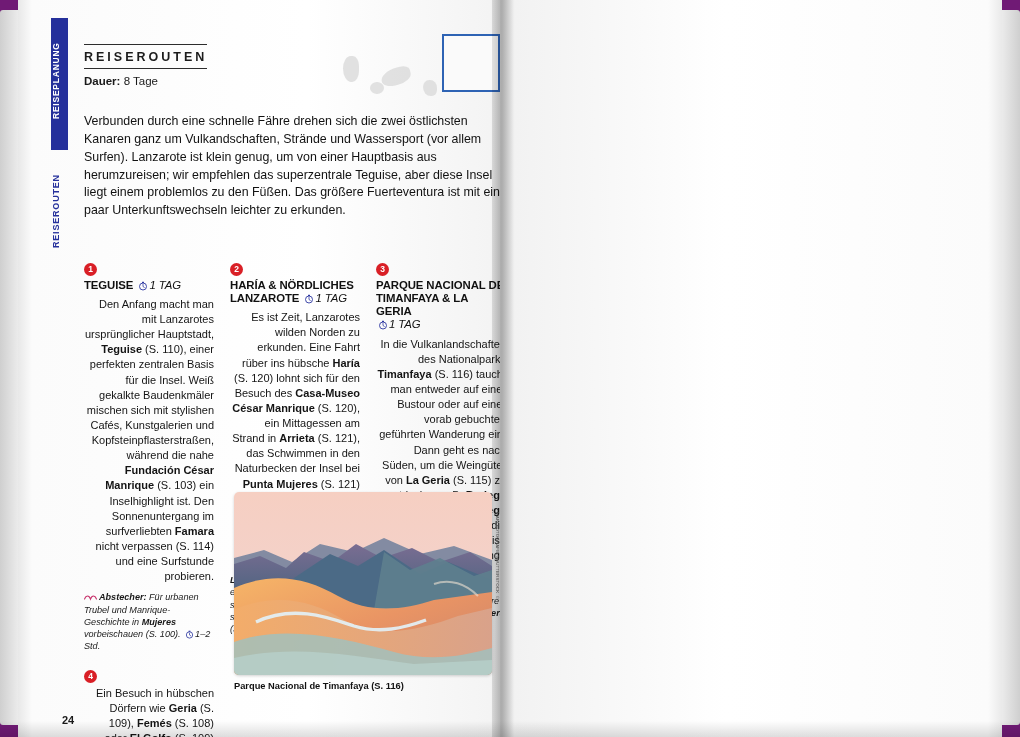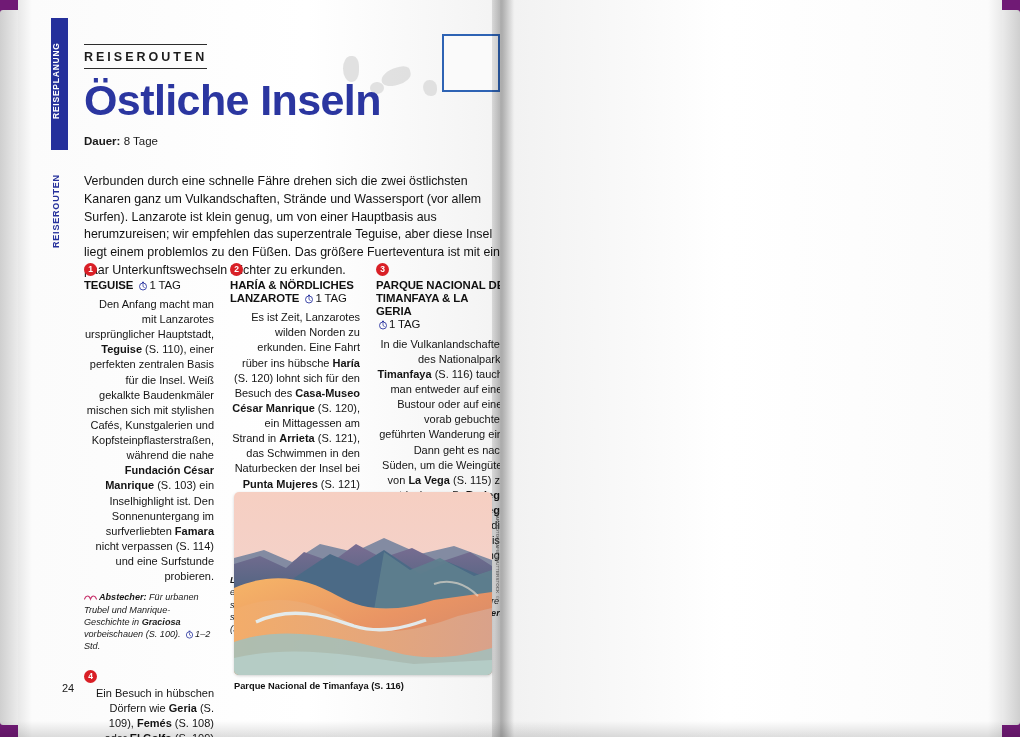--- a/index.html
+++ b/index.html
@@ -53,38 +53,38 @@
 
   
   .cols { position:absolute; left:66px; top:258px; width:424px; }
   .col { position:absolute; top:0; width:130px; }
   #col1 { left:0; } #col2 { left:146px; } #col3 { left:292px; }
   .badge { display:inline-flex; align-items:center; justify-content:center;
       width:13px; height:13px; border-radius:50%; background:#d91f26; color:#fff;
       font-size:8.5px; font-weight:700; line-height:1; margin-bottom:3px;}
   .stop-title { font-size:11.4px; font-weight:700; color:#111; line-height:1.16;
       letter-spacing:-.1px; margin-bottom:5px; }
-  .stop-title .dur { font-weight:400; white-space:nowrap; }
+  .stop-title .dur { font-weight:400; white-space:nowrap;font-style:italic; }
   .clock { display:inline-block; vertical-align:-2px; margin:0 1px 0 2px; }
   .stop-body { font-size:11px; line-height:1.375; color:#141414; text-align:right; }
   .stop-body b { font-weight:700; }
   .note { font-size:9.1px; line-height:1.34; font-style:italic; color:#1a1a1a;
       margin-top:7px; }
   .note b { font-weight:700; font-style:italic; }
   .wave { display:inline-block; vertical-align:-1px; margin-right:2px; }
 
   
   #photo-timanfaya { position:absolute; left:216px; top:492px; width:258px; height:183px;
       border-radius:5px; overflow:hidden; box-shadow:0 1px 3px rgba(0,0,0,.18); }
   #photo-caption { position:absolute; left:216px; top:681px; width:258px;
       text-align:left; font-size:9.3px; font-weight:700; color:#111; }
   #photo-credit { position:absolute; left:477px; top:512px; writing-mode:vertical-rl;
       font-size:4.4px; letter-spacing:.03em; color:#555; }
-  #page-num-left { position:absolute; left:44px; top:682px; font-size:11px;
-      font-weight:400; color:#1a1a1a; }
+  #page-num-left { position:absolute; left:44px; top:714px; font-size:11px;
+      font-weight:700; color:#1a1a1a; }
 </style>
 </head>
 <body>
 
 <div id="spread">
 
   <div id="spread-edge-l"></div>
   <div id="spread-edge-r"></div>
 
   <div class="page" id="page-left">
@@ -95,21 +95,20 @@
     <div class="ghost-isle" style="left:325px;top:56px;width:16px;height:26px;border-radius:50% 40% 45% 55%;"></div>
     <div class="ghost-isle" style="left:363px;top:68px;width:30px;height:17px;border-radius:60% 30% 50% 40%;transform:rotate(-14deg);"></div>
     <div class="ghost-isle" style="left:352px;top:82px;width:14px;height:12px;border-radius:50%;"></div>
     <div class="ghost-isle" style="left:405px;top:80px;width:14px;height:16px;border-radius:48% 52% 40% 60%;"></div>
     <div class="ghost-isle" style="left:438px;top:50px;width:8px;height:16px;border-radius:50%;transform:rotate(25deg);opacity:.55;"></div>
     <div class="ghost-isle" style="left:446px;top:66px;width:7px;height:22px;border-radius:50%;transform:rotate(12deg);opacity:.55;"></div>
     <div id="inset-box"></div>
 
     <div id="left-body">
       <div class="kicker">REISEROUTEN</div>
-      <div id="main-title">Östliche Inseln</div>
       <div id="duration">
         <b>Dauer:</b>
         <span>8 Tage</span>
       </div>
       <div id="intro">Verbunden durch eine schnelle Fähre drehen sich die zwei östlichsten Kanaren ganz um Vulkandschaften, Strände und Wassersport (vor allem Surfen). Lanzarote ist klein genug, um von einer Hauptbasis aus herumzureisen; wir empfehlen das superzentrale Teguise, aber diese Insel liegt einem problemlos zu den Füßen. Das größere Fuerteventura ist mit ein paar Unterkunftswechseln leichter zu erkunden.</div>
     </div>
 
     <div class="cols">
       <div class="col" id="col1">
         <div class="stop">
@@ -122,21 +121,21 @@
                 <path d="M10 7v4l2.6 1.8" fill="none" stroke="#2b36a0" stroke-width="1.6" stroke-linecap="round"></path>
                 <rect x="8" y="1.6" width="4" height="2.4" fill="#2b36a0"></rect>
               </svg><span>1 TAG</span>
             </span>
           </div>
           <div class="stop-body">Den Anfang macht man mit Lanzarotes ursprünglicher Hauptstadt, <b>Teguise</b> (S. 110), einer perfekten zentralen Basis für die Insel. Weiß gekalkte Baudenkmäler mischen sich mit stylishen Cafés, Kunstgalerien und Kopfsteinpflasterstraßen, während die nahe <b>Fundación César Manrique</b> (S. 103) ein Inselhighlight ist. Den Sonnenuntergang im surfverliebten <b>Famara</b> nicht verpassen (S. 114) und eine Surfstunde probieren.</div>
           <div class="note">
             <svg class="wave" width="13" height="7" viewBox="0 0 26 12">
               <path d="M1 9c3-8 9-8 12 0 3-8 9-8 12 0" fill="none" stroke="#c8366e" stroke-width="2.4" stroke-linecap="round"></path>
             </svg><b>Abstecher:</b>
-            <span>Für urbanen Trubel und Manrique-Geschichte in <b>Graciosa</b> vorbeischauen (S. 100).</span>
+            <span>Für urbanen Trubel und Manrique-Geschichte in <b>Mujeres</b> vorbeischauen (S. 100).</span>
             <svg class="clock" width="9" height="9" viewBox="0 0 20 20">
               <circle cx="10" cy="11" r="7" fill="none" stroke="#2b36a0" stroke-width="1.8"></circle>
               <path d="M10 7v4l2.6 1.8" fill="none" stroke="#2b36a0" stroke-width="1.6" stroke-linecap="round"></path>
               <rect x="8" y="1.6" width="4" height="2.4" fill="#2b36a0"></rect>
             </svg><span>1–2 Std.</span>
           </div>
         </div>
 
         <div class="stop" style="margin-top:13px;">
           <div class="badge">4</div>
@@ -169,21 +168,21 @@
         <div class="stop-title">
           <span>PARQUE NACIONAL DE TIMANFAYA &amp; LA GERIA</span><br>
           <span class="dur">
             <svg class="clock" width="10" height="10" viewBox="0 0 20 20">
               <circle cx="10" cy="11" r="7" fill="none" stroke="#2b36a0" stroke-width="1.8"></circle>
               <path d="M10 7v4l2.6 1.8" fill="none" stroke="#2b36a0" stroke-width="1.6" stroke-linecap="round"></path>
               <rect x="8" y="1.6" width="4" height="2.4" fill="#2b36a0"></rect>
             </svg><span>1 TAG</span>
           </span>
         </div>
-        <div class="stop-body">In die Vulkanlandschaften des Nationalparks <b>Timanfaya</b> (S. 116) taucht man entweder auf einer Bustour oder auf einer vorab gebuchten geführten Wanderung ein. Dann geht es nach Süden, um die Weingüter von <b>La Vega</b> (S. 115) zu entdecken, z.B. <b>Bodega Los Bermejos</b> und <b>Vega de Yuco</b>, bevor man die Nacht wieder in Teguise verbringt.</div>
+        <div class="stop-body">In die Vulkanlandschaften des Nationalparks <b>Timanfaya</b> (S. 116) taucht man entweder auf einer Bustour oder auf einer vorab gebuchten geführten Wanderung ein. Dann geht es nach Süden, um die Weingüter von <b>La Geria</b> (S. 115) zu entdecken, z.B. <b>Bodega Los Bermejos</b> und <b>Vega de Yuco</b>, bevor man die Nacht wieder in Teguise verbringt.</div>
         <div class="note">
           <svg class="wave" width="13" height="7" viewBox="0 0 26 12">
             <path d="M1 9c3-8 9-8 12 0 3-8 9-8 12 0" fill="none" stroke="#c8366e" stroke-width="2.4" stroke-linecap="round"></path>
           </svg><b>Abstecher:</b>
           <span>Im nahen <b>Parque Natural de los Volcanes</b> gibt es spektakuläre Wanderungen, z.B. zur <b>Caldera Blanca</b> (S. 117).</span>
           <svg class="clock" width="9" height="9" viewBox="0 0 20 20">
             <circle cx="10" cy="11" r="7" fill="none" stroke="#2b36a0" stroke-width="1.8"></circle>
             <path d="M10 7v4l2.6 1.8" fill="none" stroke="#2b36a0" stroke-width="1.6" stroke-linecap="round"></path>
             <rect x="8" y="1.6" width="4" height="2.4" fill="#2b36a0"></rect>
           </svg><span>3–4 Std.</span>

